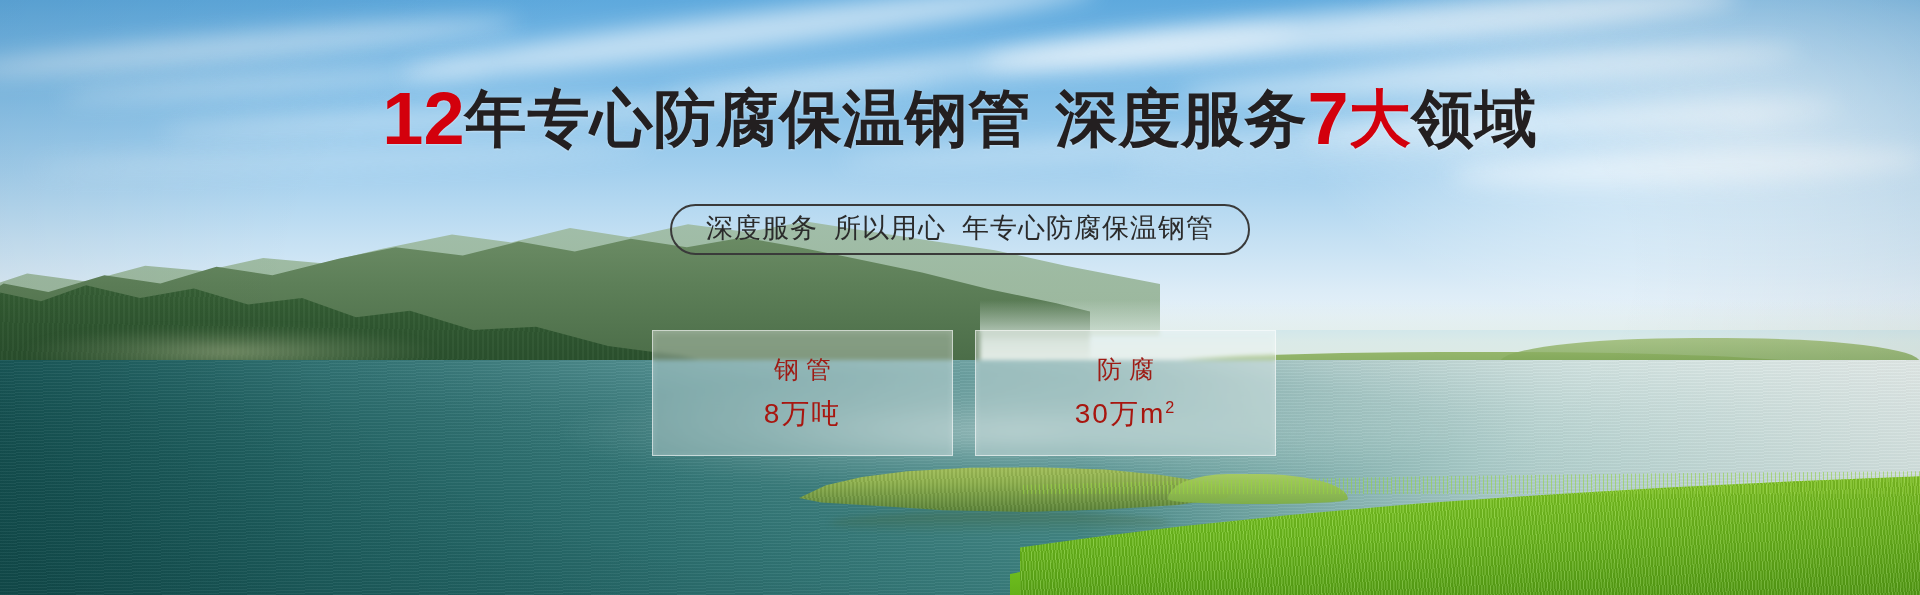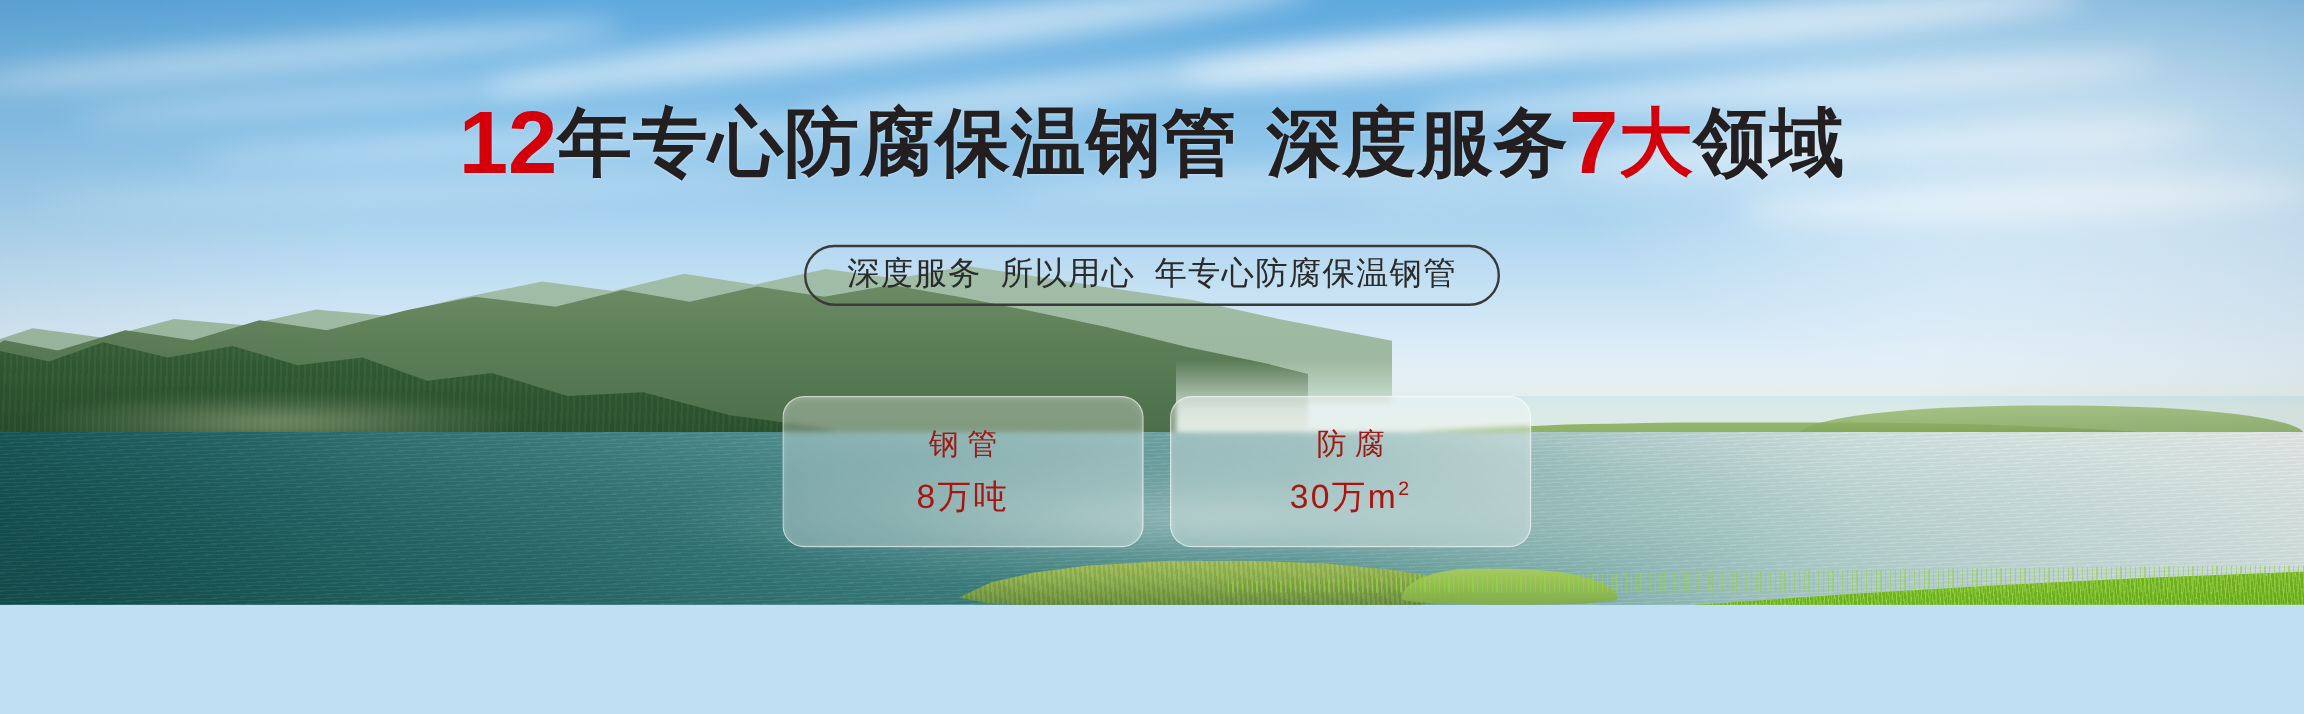--- a/index.html
+++ b/index.html
@@ -4,21 +4,21 @@
 <style>
   * { margin:0; padding:0; box-sizing:border-box; }
   html,body {
     width:1920px; height:595px; overflow:hidden;
     font-family:"Liberation Sans","DejaVu Sans",sans-serif;
     background:#bfe0f2;
   }
 
   #banner {
     position:relative;
-    width:1920px; height:504px;
+    width:1920px; height:595px;
     overflow:hidden;
   }
 
   
   .scene { position:absolute; inset:0; }
 
   
   .sky {
     position:absolute; left:0; top:0; width:1920px; height:330px;
     background:
@@ -276,21 +276,21 @@
   .subtitle .sp{ display:inline-block; width:16px; }
 
   
   .cards{
     position:absolute; left:652px; top:330px;
     width:624px; height:126px;
     display:flex; gap:22px;
   }
   .card{
     flex:1;
-    border-radius:18px;
+    border-radius:0;
     background:rgba(255,255,255,.30);
     border:1px solid rgba(255,255,255,.58);
     backdrop-filter:blur(2px);
     display:flex; flex-direction:column;
     align-items:center; justify-content:center;
     gap:9px;
     box-shadow:0 1px 6px rgba(255,255,255,.18) inset;
   }
   .card-title{
     font-size:25px;

